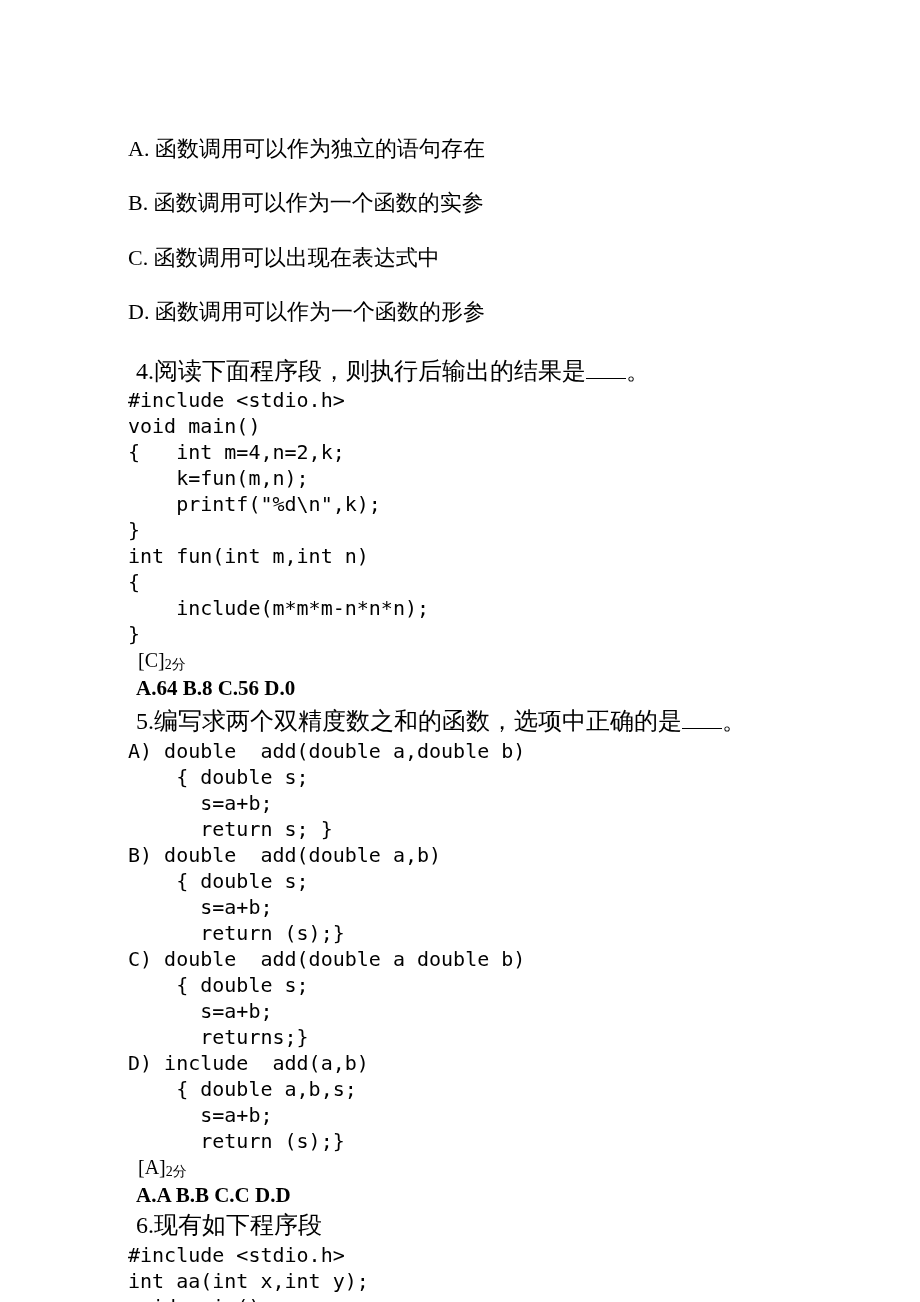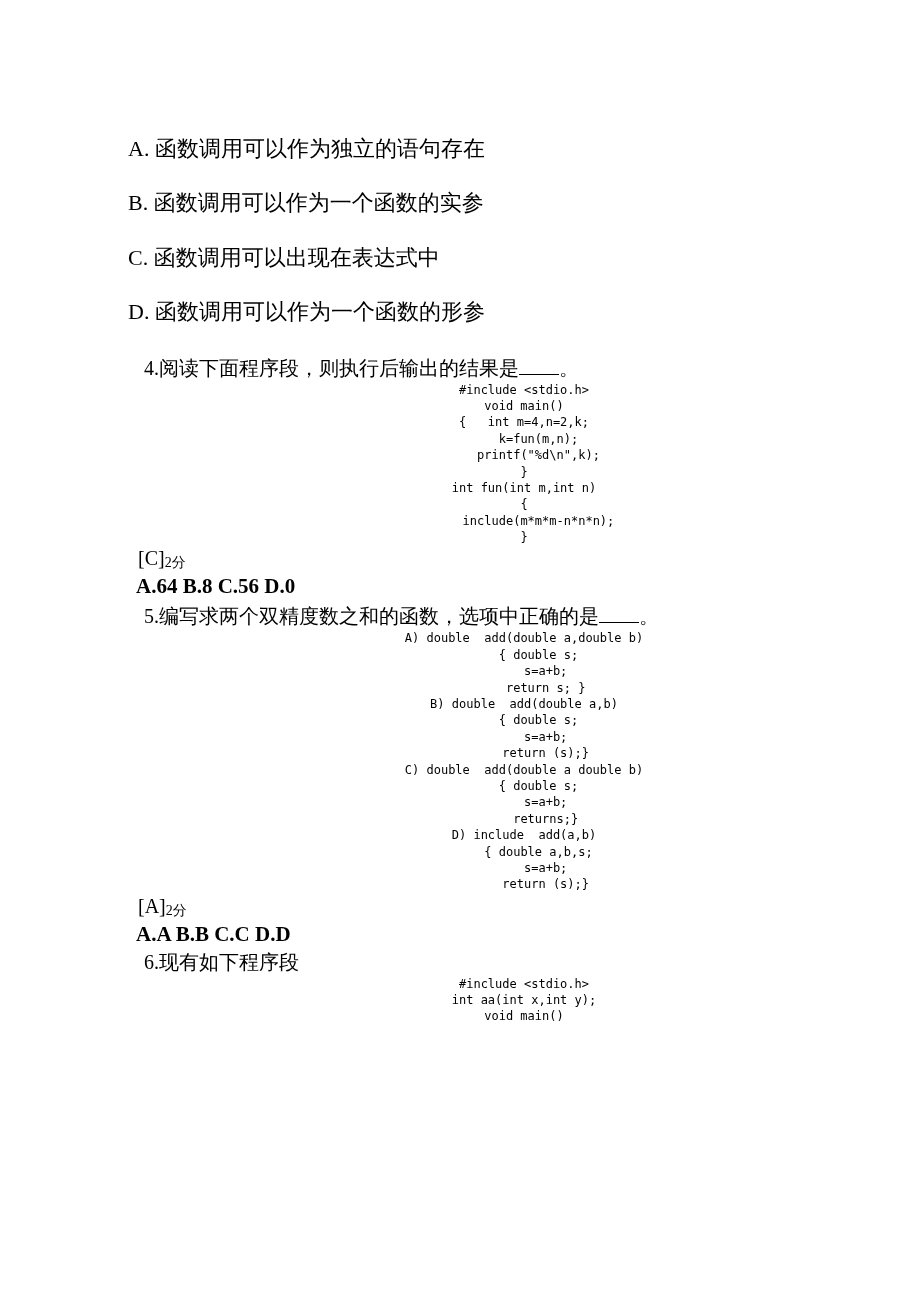--- a/index.html
+++ b/index.html
@@ -16,29 +16,28 @@
     color: #000;
     line-height: 1.2;
   }
   .big-option {
     font-family: "Times New Roman", "SimSun", serif;
     font-size: 22px;
     margin: 28px 0;
   }
   .qline {
     font-family: "SimSun", "NSimSun", serif;
-    font-size: 20px;
-    margin: 3px 16px;
+    font-size: 24px;
+    margin: 3px 8px;
   }
   .code {
     font-family: "SimSun","NSimSun", monospace;
-    font-size: 12px;
+    font-size: 20px;
     margin: 2px 0;
     white-space: pre;
-    text-align: center;
   }
   .ans {
     font-family: "Times New Roman", serif;
     font-size: 20px;
     margin: 2px 0;
   }
   .ans-sub {
     font-size: 14px;
     vertical-align: -2px;
   }

